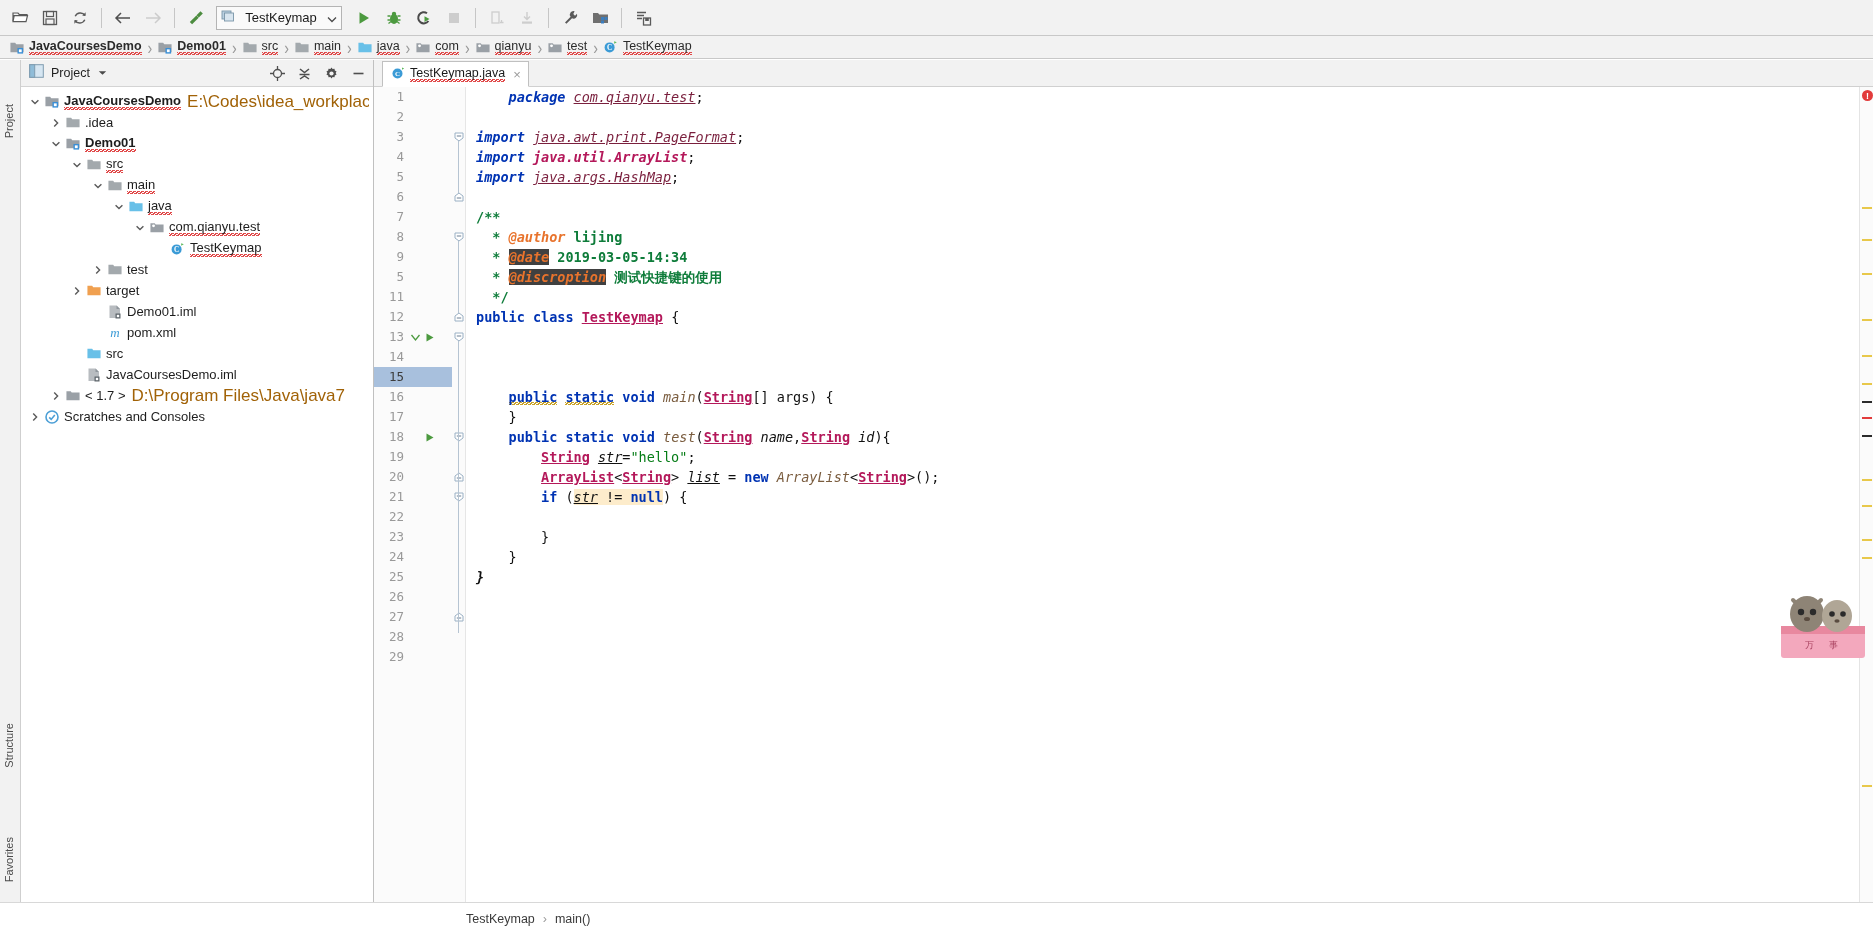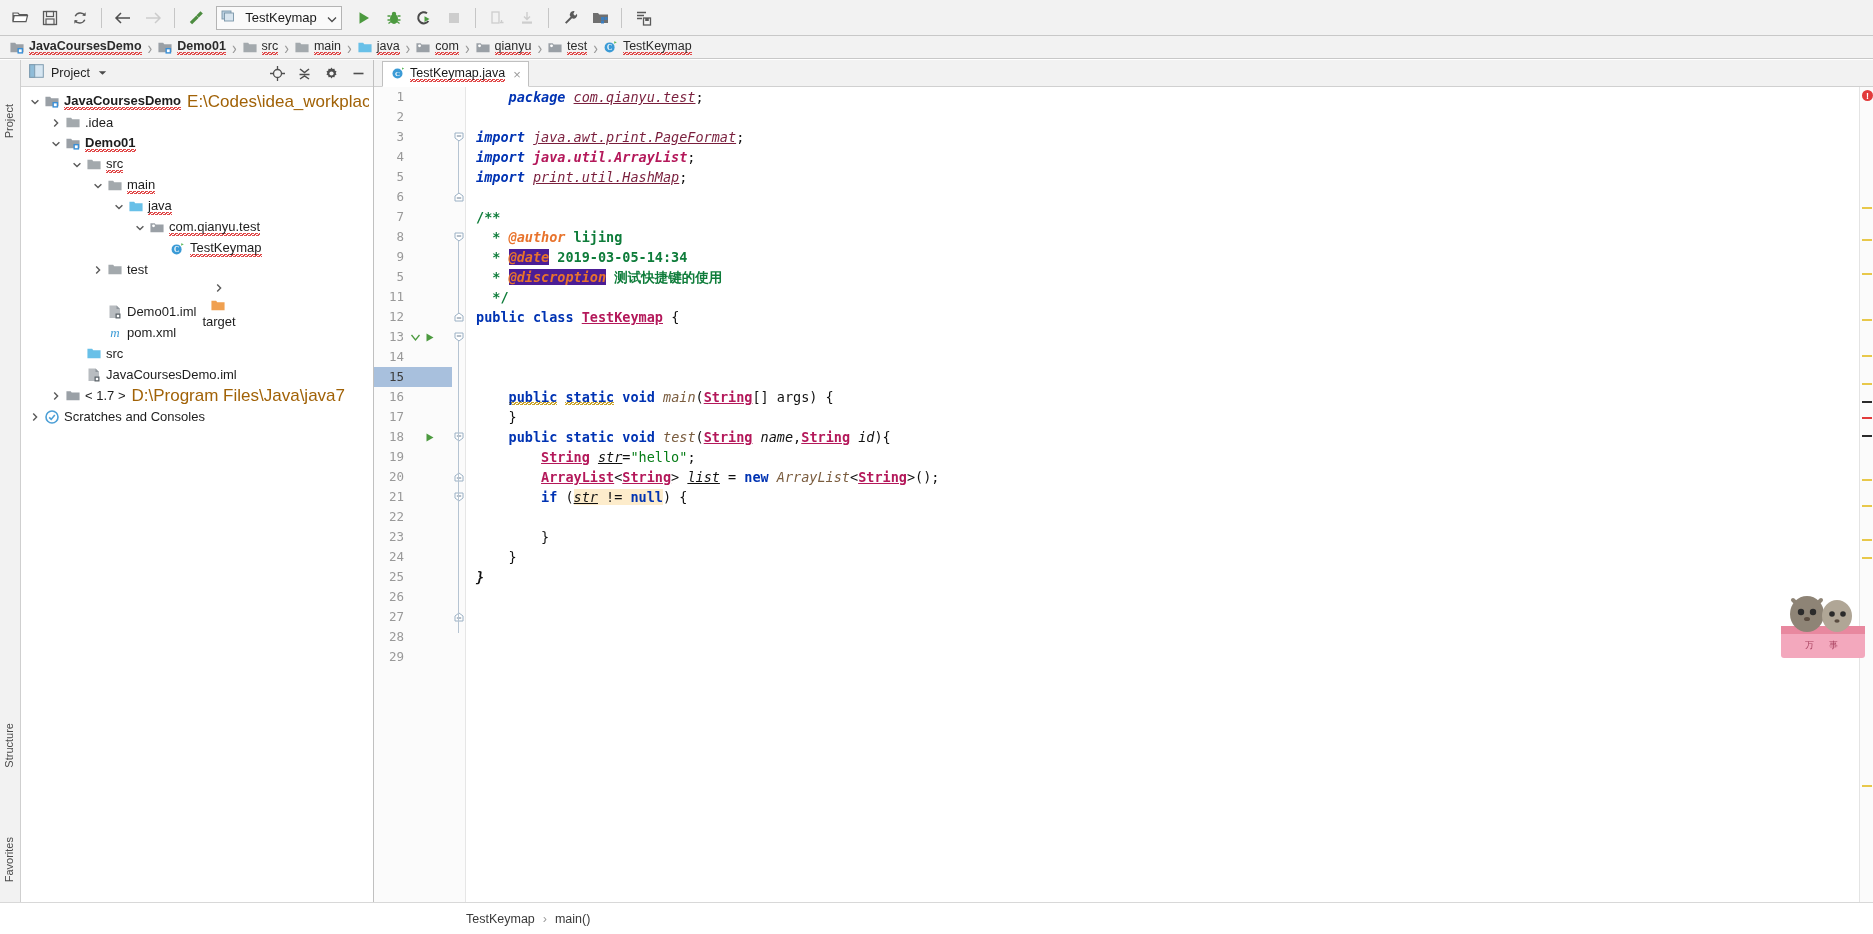--- a/index.html
+++ b/index.html
@@ -283,21 +283,21 @@
   .kw2 { color: #0033b3; font-weight: bold; }
   .cls { color: #b4185a; font-weight: bold; font-style: italic; }
   .cls2{ color: #b4185a; font-weight: bold; text-decoration: underline; }
   .pkg { color: #7a1f3d; font-style: italic; text-decoration: underline; }
   .plain { color: #111111; }
   .id  { color: #111111; font-style: italic; }
   .mth { color: #7a5c3e; font-style: italic; }
   .str { color: #067d17; }
   .cmt { color: #0e7c3a; font-weight: bold; }
   .tag { color: #e8732c; font-style: italic; font-weight: bold; }
-  .tag-hl { background: #4c1d95; }
+  .tag-hl { background: #404040; }
   .fld { color: #3d7fb5; font-style: italic; }
   .fld-hl { background: #fdeccb; }
   .err-squiggle {
     background-image: repeating-linear-gradient(
       135deg, #d44 0 1px, transparent 1px 2px);
     background-repeat: repeat-x;
     background-size: 4px 3px;
     background-position: bottom left;
   }
   .warn-squiggle {
@@ -730,21 +730,21 @@
               <path d="M3.2 1.6L6.6 5 3.2 8.4" fill="none" stroke="#5a5a5a" stroke-width="1.4"></path>
             </svg>
           </span>
           <span class="ticon">
             <svg width="16" height="15" viewBox="0 0 16 16">
               <path d="M1 3h5l1.2 1.4H15V13H1z" fill="#a3a9ad"></path>
             </svg>
           </span>
           <span class="tlabel">test</span>
         </div>
-        <div class="tnode" style="padding-left: 48px; flex-direction: column;">
+        <div class="tnode" style="padding-left: 48px;">
           <span class="twist">
             <svg width="10" height="10" viewBox="0 0 10 10">
               <path d="M3.2 1.6L6.6 5 3.2 8.4" fill="none" stroke="#5a5a5a" stroke-width="1.4"></path>
             </svg>
           </span>
           <span class="ticon">
             <svg width="16" height="15" viewBox="0 0 16 16">
               <path d="M1 3h5l1.2 1.4H15V13H1z" fill="#f0a050"></path>
             </svg>
           </span>
@@ -1068,21 +1068,21 @@
           <div class="foldbar" style="top: 154px; height: 72px;"></div>
           <div class="foldbar" style="top: 254px; height: 292px;"></div>
           <div class="foldbar" style="top: 354px; height: 32px;"></div>
           <div class="foldbar" style="top: 414px; height: 112px;"></div>
         </div>
       <div id="code">
           <div class="cline">    <span class="kw">package</span> <span class="pkg">com.qianyu.test</span><span class="plain">;</span></div>
           <div class="cline">&nbsp;</div>
           <div class="cline"><span class="kw" style="font-style:italic">import</span> <span class="pkg">java.awt.print.PageFormat</span><span class="plain">;</span></div>
           <div class="cline"><span class="kw2" style="font-style:italic">import</span> <span class="cls">java.util.ArrayList</span><span class="plain">;</span></div>
-          <div class="cline"><span class="kw" style="font-style:italic">import</span> <span class="pkg">print.util.HashMap</span><span class="plain">;</span></div>
+          <div class="cline"><span class="kw" style="font-style:italic">import</span> <span class="pkg">java.args.HashMap</span><span class="plain">;</span></div>
           <div class="cline">&nbsp;</div>
           <div class="cline"><span class="cmt">/**</span></div>
           <div class="cline"> <span class="cmt"> * </span><span class="tag">@author</span><span class="cmt"> lijing</span></div>
           <div class="cline"> <span class="cmt"> * </span><span class="tag tag-hl">@date</span><span class="cmt"> 2019-03-05-14:34</span></div>
           <div class="cline"> <span class="cmt"> * </span><span class="tag tag-hl">@discroption</span><span class="cmt"> 测试快捷键的使用</span></div>
           <div class="cline"> <span class="cmt"> */</span></div>
           <div class="cline"><span class="kw2">public</span> <span class="kw2">class</span> <span class="cls2">TestKeymap</span> <span class="plain">{</span></div>
           <div class="cline">&nbsp;</div>
           <div class="cline">&nbsp;</div>
           <div class="cline">&nbsp;</div>

